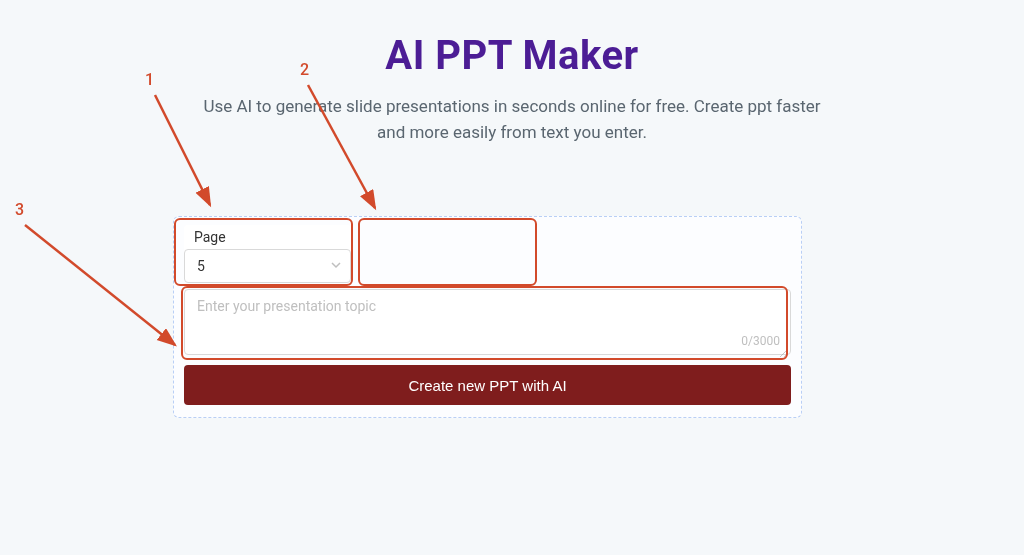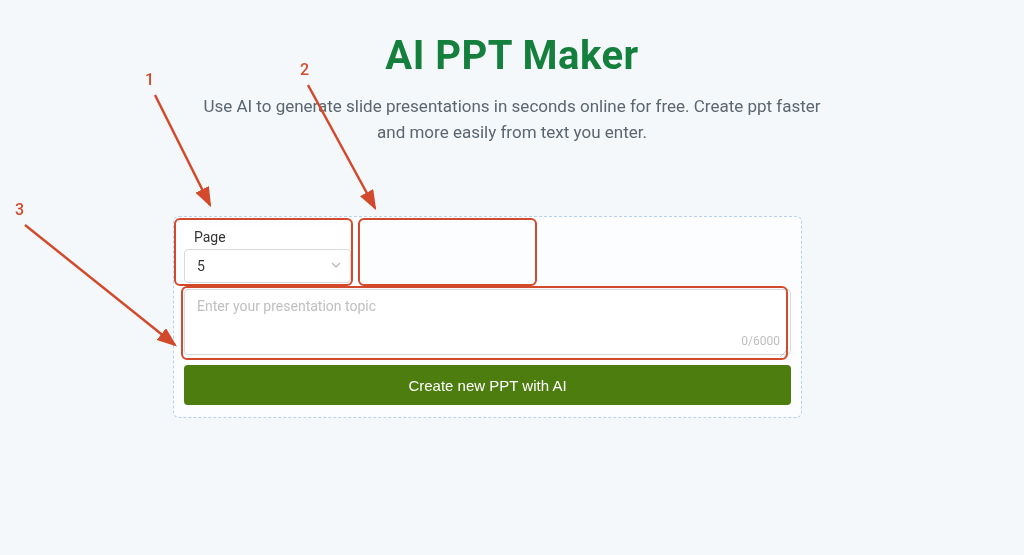--- a/index.html
+++ b/index.html
@@ -1,37 +1,37 @@
 <!DOCTYPE html>
 <html><head>
 <meta charset="utf-8">
 <style>
   html,body{margin:0;padding:0;width:1024px;height:555px;background:#f5f8fa;font-family:-apple-system,BlinkMacSystemFont,"Segoe UI",Roboto,Helvetica,Arial,sans-serif;color:#333;overflow:hidden;}
   .wrap{position:relative;width:1024px;height:555px;}
   .content{position:absolute;left:50%;top:32px;transform:translateX(-50%);width:700px;text-align:center;}
-  h1{font-size:40px;font-weight:700;margin:0 0 14px 0;color:#15803d;letter-spacing:.5px;}
+  h1{font-size:40px;font-weight:700;margin:0 0 14px 0;color:#4c1d95;letter-spacing:.5px;}
   .subtitle{font-size:17px;color:#5a6670;line-height:1.55;margin:5px auto;max-width:620px;}
   .panel{position:absolute;left:173px;top:216px;width:627px;height:200px;border:1.5px dashed #b9cff5;border-radius:6px;background:#fcfdff;padding:0;}
   .row{display:flex;gap:10px;padding:8px 10px 0 10px;}
   .field{background:#fff;border-radius:4px;}
   .fld-label{font-size:14px;color:#333;padding:4px 10px 4px 10px;}
   .select{position:relative;border:1px solid #d9d9d9;border-radius:4px;height:32px;line-height:32px;font-size:14px;color:#333;padding:0 28px 0 12px;background:#fff;cursor:pointer;}
   .select .chev{position:absolute;right:8px;top:50%;transform:translateY(-50%);}
   .chev svg{width:12px;height:12px;stroke:#bfbfbf;fill:none;stroke-width:1.5;}
   .page-field{width:167px;}
   .lang-field{width:167px;}
   .topic-row{padding:6px 10px 0 10px;}
   .topic{position:relative;border:1px solid #d9d9d9;border-radius:4px;background:#fff;height:64px;}
   .topic textarea{width:100%;height:100%;border:none;outline:none;resize:none;padding:8px 60px 8px 12px;box-sizing:border-box;font-size:14px;color:#333;background:transparent;font-family:inherit;}
   .topic textarea::placeholder{color:#bfbfbf;}
   .counter{position:absolute;right:10px;bottom:6px;font-size:12px;color:#bfbfbf;}
   .corner{position:absolute;right:2px;bottom:2px;width:10px;height:10px;opacity:.5;}
   .corner svg{width:10px;height:10px;stroke:#999;}
   .btn-row{padding:10px 10px 0 10px;}
-  .btn{width:100%;height:40px;border:none;border-radius:4px;background:#4d7c0f;color:#fff;font-size:15px;cursor:pointer;}
+  .btn{width:100%;height:40px;border:none;border-radius:4px;background:#7f1d1d;color:#fff;font-size:15px;cursor:pointer;}
 
   
   .hl{position:absolute;border:2.5px solid #d24a2b;border-radius:6px;pointer-events:none;}
   .hl1{left:174px;top:218px;width:175px;height:64px;}
   .hl2{left:358px;top:218px;width:175px;height:64px;}
   .hl3{left:181px;top:286px;width:603px;height:70px;}
 
   
   .arrow{position:absolute;pointer-events:none;}
   .num{position:absolute;font-size:16px;color:#d24a2b;font-weight:500;}
@@ -57,21 +57,21 @@
                 <polyline points="2,4 6,8 10,4"></polyline>
               </svg>
           </span>
         </div>
       </div>
     </div>
 
     <div class="topic-row">
       <div class="topic">
         <textarea placeholder="Enter your presentation topic" style=""></textarea>
-        <span class="counter">0/6000</span>
+        <span class="counter">0/3000</span>
         <span class="corner">
           <svg viewBox="0 0 10 10">
               <line x1="2" y1="10" x2="10" y2="2"></line>
               <line x1="6" y1="10" x2="10" y2="6"></line>
             </svg>
         </span>
       </div>
     </div>
 
     <div class="btn-row">

